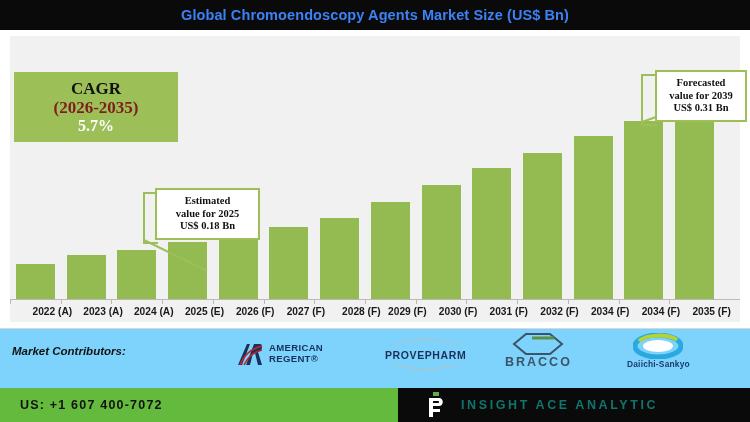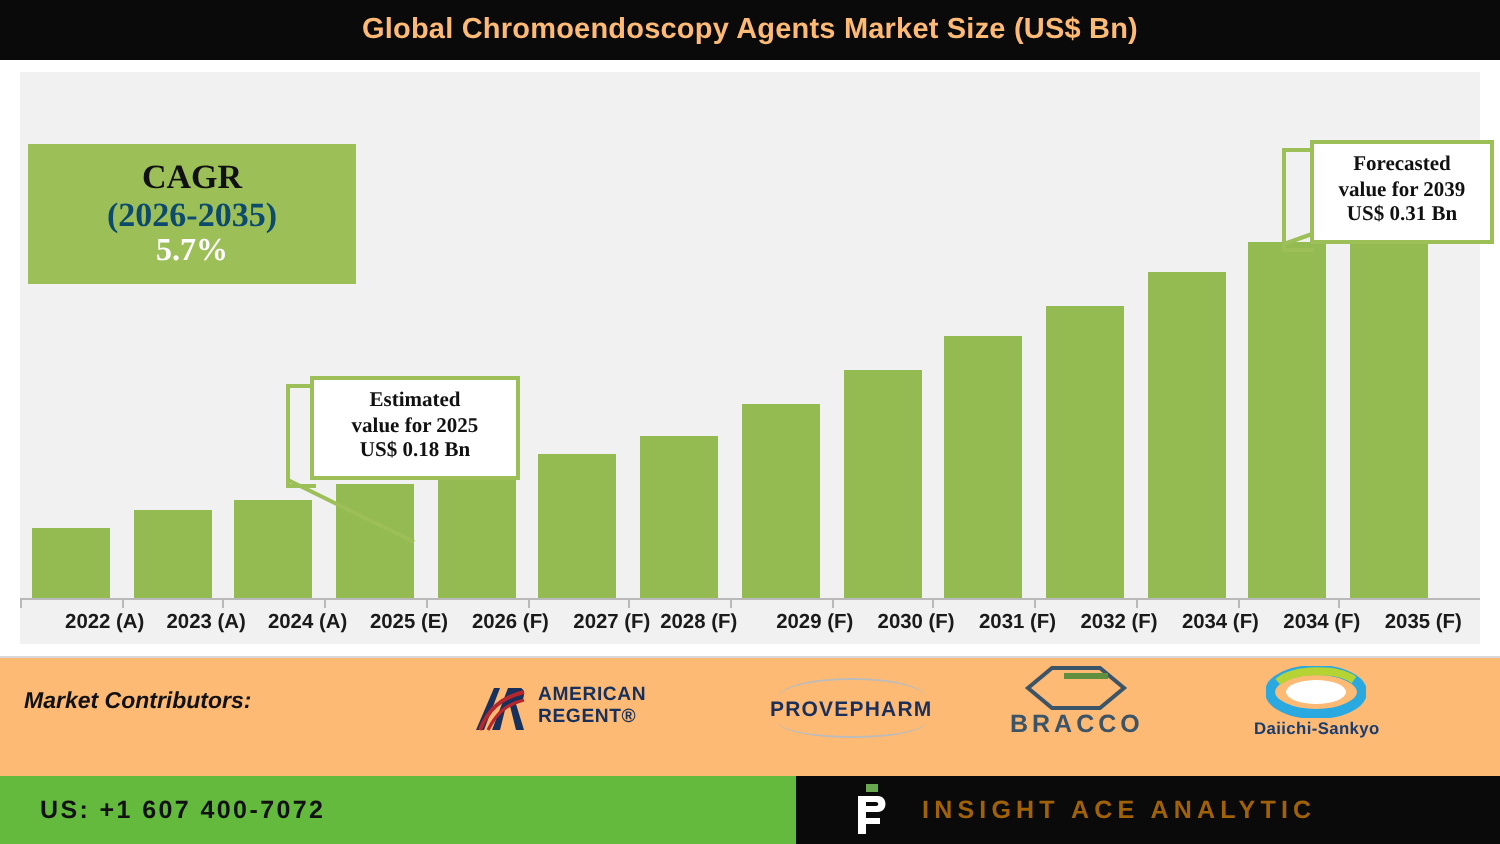--- a/index.html
+++ b/index.html
@@ -11,21 +11,21 @@
   }
   .page{position:relative;width:750px;height:422px;}
 
   
   .titlebar{
     position:absolute;left:0;top:0;width:750px;height:30px;
     background:#0a0a0a;
     display:flex;align-items:center;justify-content:center;
   }
   .titlebar .title{
-    color:#fdba74;font-size:14.5px;font-weight:bold;
+    color:#3b82f6;font-size:14.5px;font-weight:bold;
     letter-spacing:.1px;font-family:"Liberation Sans", sans-serif;
   }
 
   
   .chart-panel{
     position:absolute;left:0;top:30px;width:750px;height:298px;
     background:#ffffff;
   }
   .plot{
     position:absolute;left:10px;top:6px;width:730px;height:286px;
@@ -58,41 +58,41 @@
   }
 
   
   .cagr-box{
     position:absolute;left:14px;top:42px;width:164px;height:70px;
     background:#9cbf58;
     display:flex;flex-direction:column;align-items:center;justify-content:center;
     font-family:"Liberation Serif", serif;line-height:1.12;
   }
   .cagr-l1{font-size:17px;font-weight:bold;color:#111111;}
-  .cagr-l2{font-size:17px;font-weight:bold;color:#0c4a6e;}
+  .cagr-l2{font-size:17px;font-weight:bold;color:#7f1d1d;}
   .cagr-l3{font-size:16px;font-weight:bold;color:#ffffff;}
 
   
   .callout{
     position:absolute;background:#ffffff;border:2px solid #9cbf58;
     display:flex;flex-direction:column;align-items:center;justify-content:center;
     font-family:"Liberation Serif", serif;line-height:1.2;padding:3px 6px;
     box-sizing:border-box;
   }
   .callout span{font-size:10.5px;font-weight:bold;color:#111111;white-space:nowrap;}
   .callout-2025{left:155px;top:158px;width:105px;height:52px;}
   .callout-2035{left:655px;top:40px;width:92px;height:52px;}
   .bracket{position:absolute;border:2px solid #9cbf58;border-right:none;}
   .leader{position:absolute;overflow:visible;}
   .leader line{stroke:#9cbf58;stroke-width:2;}
 
   
   .contrib{
     position:absolute;left:0;top:328px;width:750px;height:60px;
-    background:#fdba74;border-top:1px solid #d8d8d8;
+    background:#7dd3fc;border-top:1px solid #d8d8d8;
   }
   .contrib-label{
     position:absolute;left:12px;top:16px;
     font-size:11.5px;font-weight:bold;font-style:italic;color:#111111;
     font-family:"Liberation Sans", sans-serif;
   }
   .logo{position:absolute;top:8px;height:34px;display:flex;align-items:center;}
   .logo-text{font-family:"Liberation Sans", sans-serif;font-weight:bold;}
 
   .cosmo{left:136px;}
@@ -130,21 +130,21 @@
     position:absolute;left:0;top:0;width:398px;height:34px;background:#63ba3c;
     display:flex;align-items:center;
   }
   .phone{
     margin-left:20px;font-size:12.5px;font-weight:bold;color:#111111;
     letter-spacing:1.2px;font-family:"Liberation Sans", sans-serif;
   }
   .brand{position:absolute;left:425px;top:0;height:34px;display:flex;align-items:center;}
   .brand .amark{position:relative;width:22px;height:26px;margin-right:14px;}
   .brand .brand-text{
-    font-size:12.5px;font-weight:bold;color:#a16207;letter-spacing:2.6px;
+    font-size:12.5px;font-weight:bold;color:#0f766e;letter-spacing:2.6px;
     font-family:"Liberation Sans", sans-serif;
   }
 </style>
 </head>
 <body>
 
 <div class="page">
 
   <div class="titlebar">
     <div class="title">Global Chromoendoscopy Agents Market Size (US$ Bn)</div>
@@ -198,21 +198,21 @@
         </div>
       </div>
     <div class="axis-line"></div>
     <div class="xlabels" id="xlabels">
         <div class="xlabel" style="left: 0px; width: 50.7143px;">2022 (A)</div>
         <div class="xlabel" style="left: 50.7143px; width: 50.7143px;">2023 (A)</div>
         <div class="xlabel" style="left: 101.429px; width: 50.7143px;">2024 (A)</div>
         <div class="xlabel" style="left: 152.143px; width: 50.7143px;">2025 (E)</div>
         <div class="xlabel" style="left: 202.857px; width: 50.7143px;">2026 (F)</div>
         <div class="xlabel" style="left: 253.571px; width: 50.7143px;">2027 (F)</div>
-        <div class="xlabel" style="left: 297px; width: 50.7143px;">2028 (F)</div>
+        <div class="xlabel" style="left: 309px; width: 50.7143px;">2028 (F)</div>
         <div class="xlabel" style="left: 355px; width: 50.7143px;">2029 (F)</div>
         <div class="xlabel" style="left: 405.714px; width: 50.7143px;">2030 (F)</div>
         <div class="xlabel" style="left: 456.429px; width: 50.7143px;">2031 (F)</div>
         <div class="xlabel" style="left: 507.143px; width: 50.7143px;">2032 (F)</div>
         <div class="xlabel" style="left: 557.857px; width: 50.7143px;">2034 (F)</div>
         <div class="xlabel" style="left: 608.571px; width: 50.7143px;">2034 (F)</div>
         <div class="xlabel" style="left: 659.286px; width: 50.7143px;">2035 (F)</div>
       </div>
 
     <div class="cagr-box">

